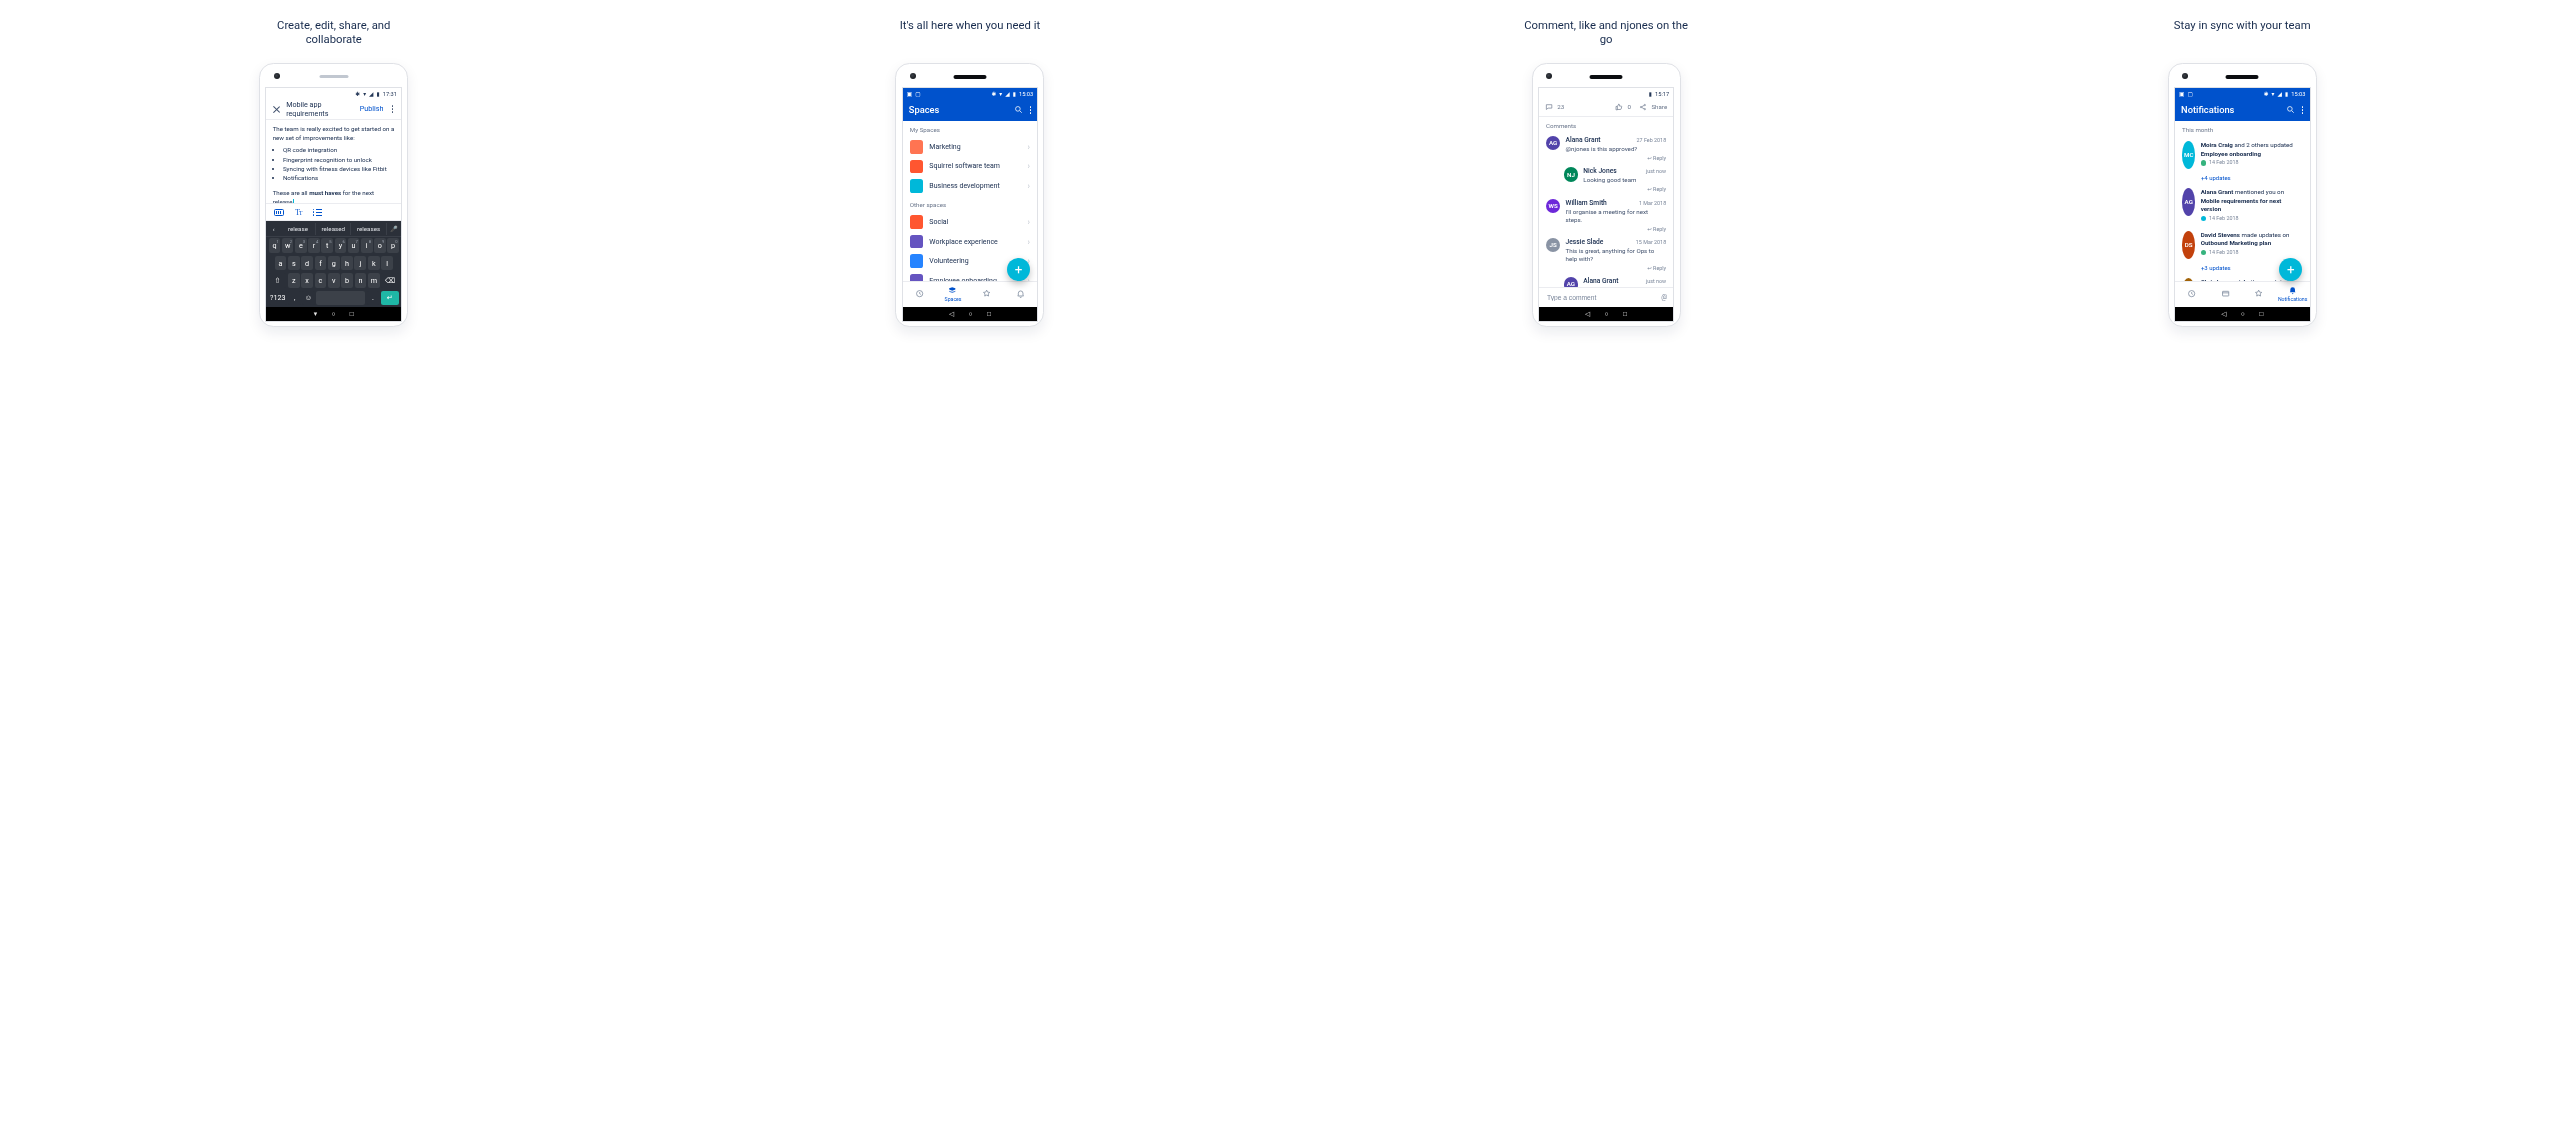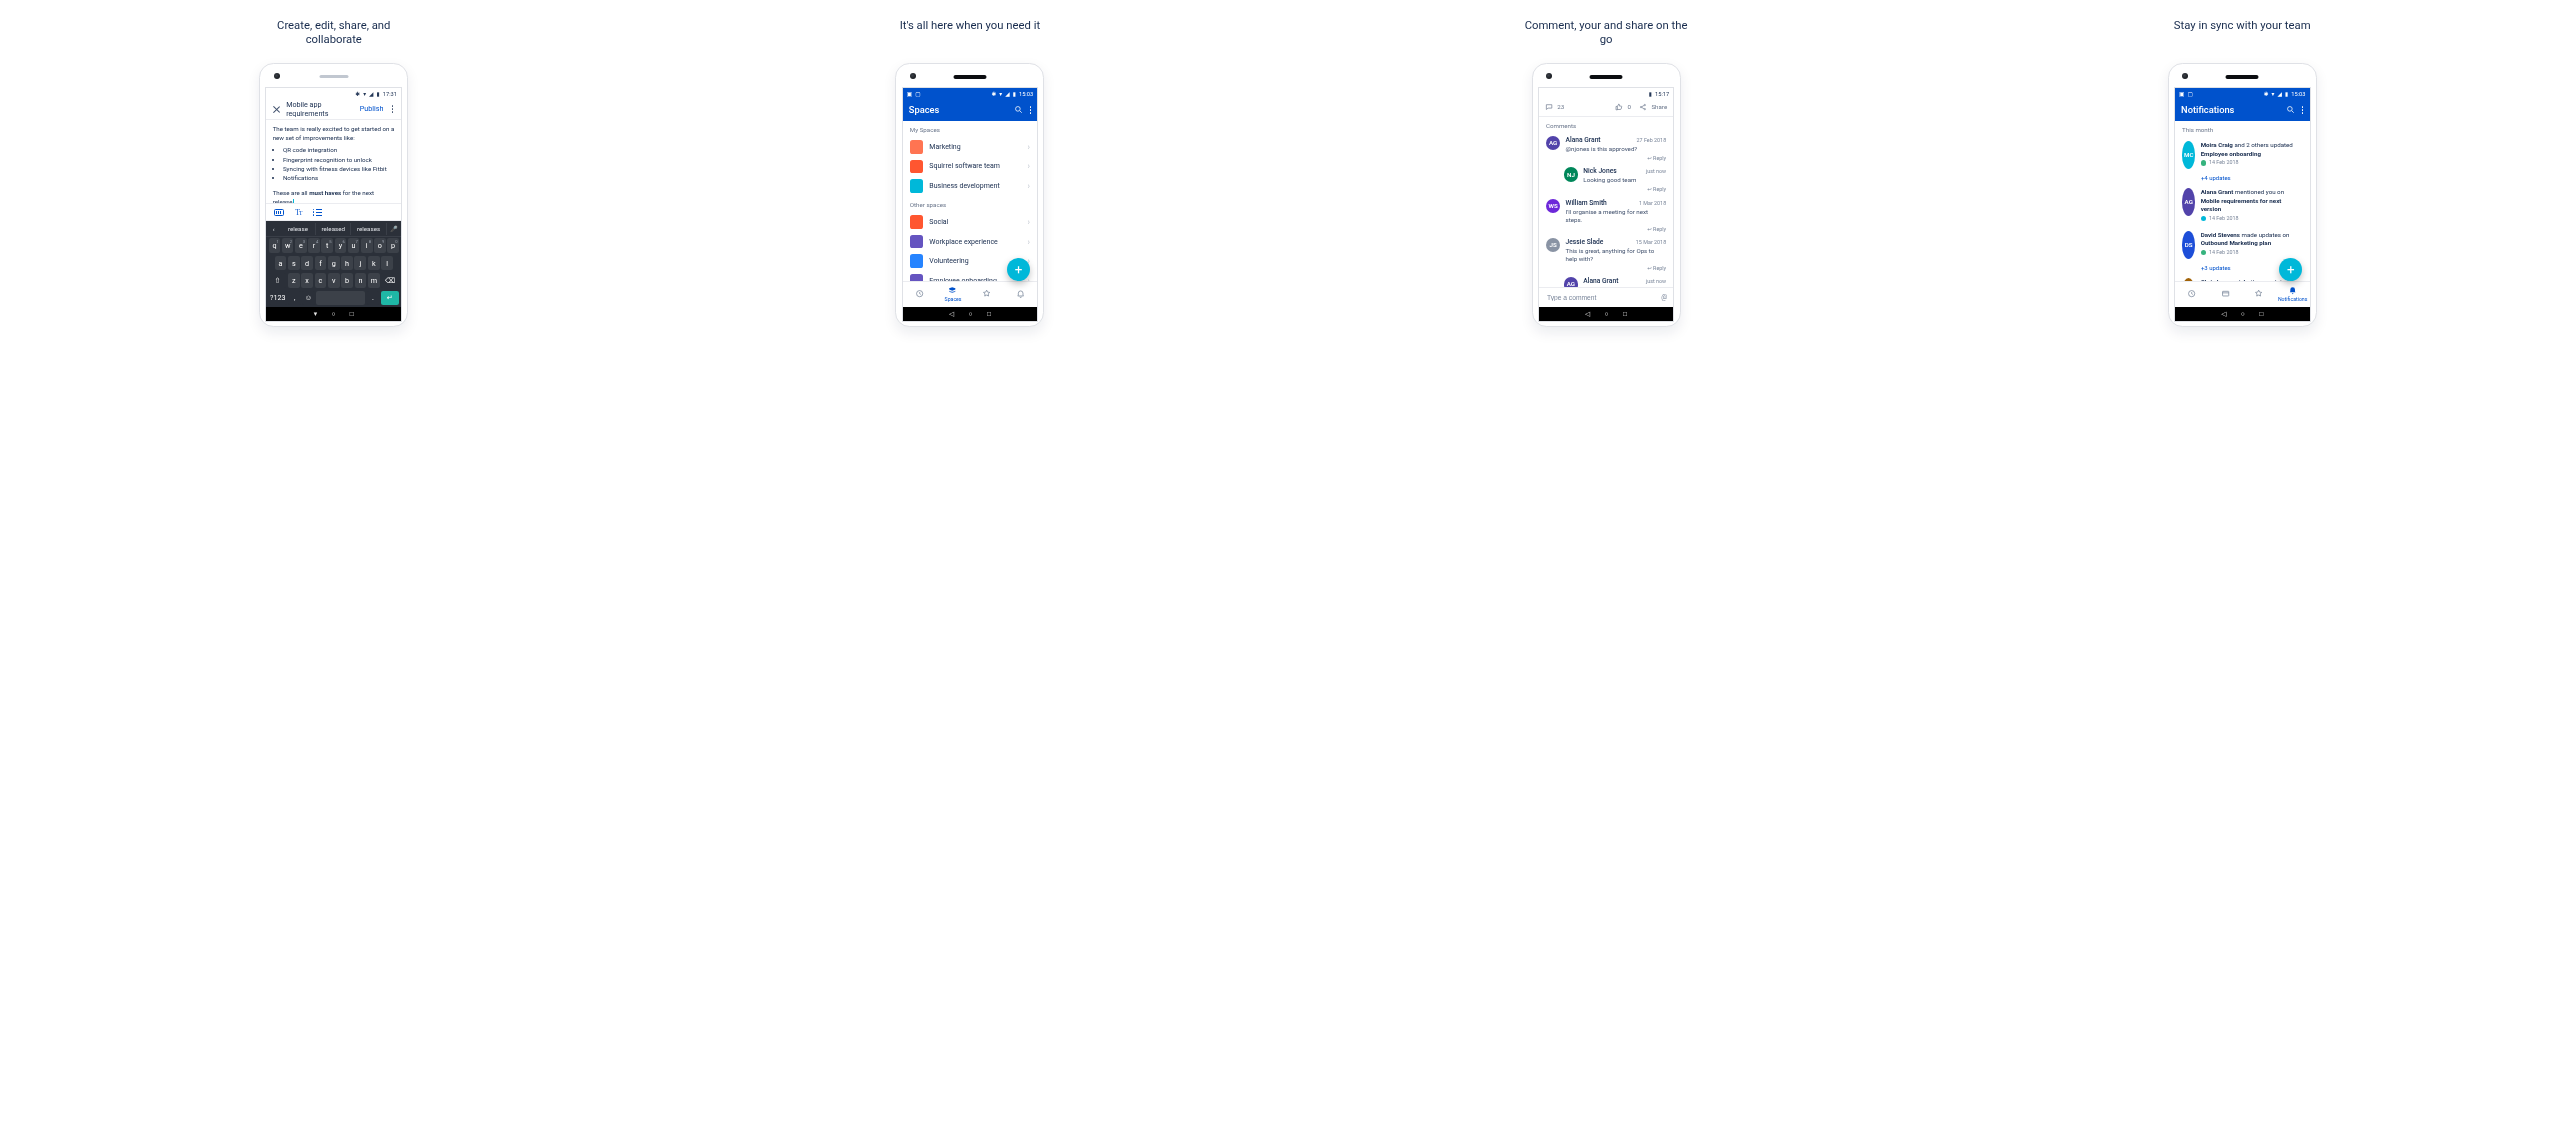--- a/index.html
+++ b/index.html
@@ -426,21 +426,21 @@
         <div class="navbar">
           <span>◁</span>
             <span>○</span>
             <span>□</span>
         </div>
       </div>
     </div>
   </div>
 
   <div class="panel">
-    <div class="caption">Comment, your and share on the go</div>
+    <div class="caption">Comment, like and njones on the go</div>
     <div class="phone pill">
       <div class="cam"></div>
       <div class="screen">
         <div class="statusbar">
           <span>▮</span>
           <span>15:17</span>
         </div>
         <div class="cmt-head">
           <svg width="8.2" height="8.2" viewBox="0 0 24 24" fill="none" stroke="#6b778c" stroke-width="2">
               <path d="M4 5h16v10H9l-5 4z"></path>
@@ -585,21 +585,21 @@
       <b>Alana Grant</b><span> mentioned you on </span><b>Mobile requirements for next version</b>
       <div class="meta">
                       <span class="status-dot sd-cyan"></span>
                       <span>14 Feb 2018</span>
                     </div>
     </div>
                 </div>
               </div>
               <div>
                 <div class="notif">
-                  <div class="avatar" style="background:#1d4ed8">DS</div>
+                  <div class="avatar" style="background:#c2410c">DS</div>
     <div class="nbody">
       <b>David Stevens</b><span> made updates on </span><b>Outbound Marketing plan</b>
       <div class="meta">
                       <span class="status-dot sd-green"></span>
                       <span>14 Feb 2018</span>
                     </div>
     </div>
                 </div>
                 <div class="more-updates">+3 updates</div>
               </div>

